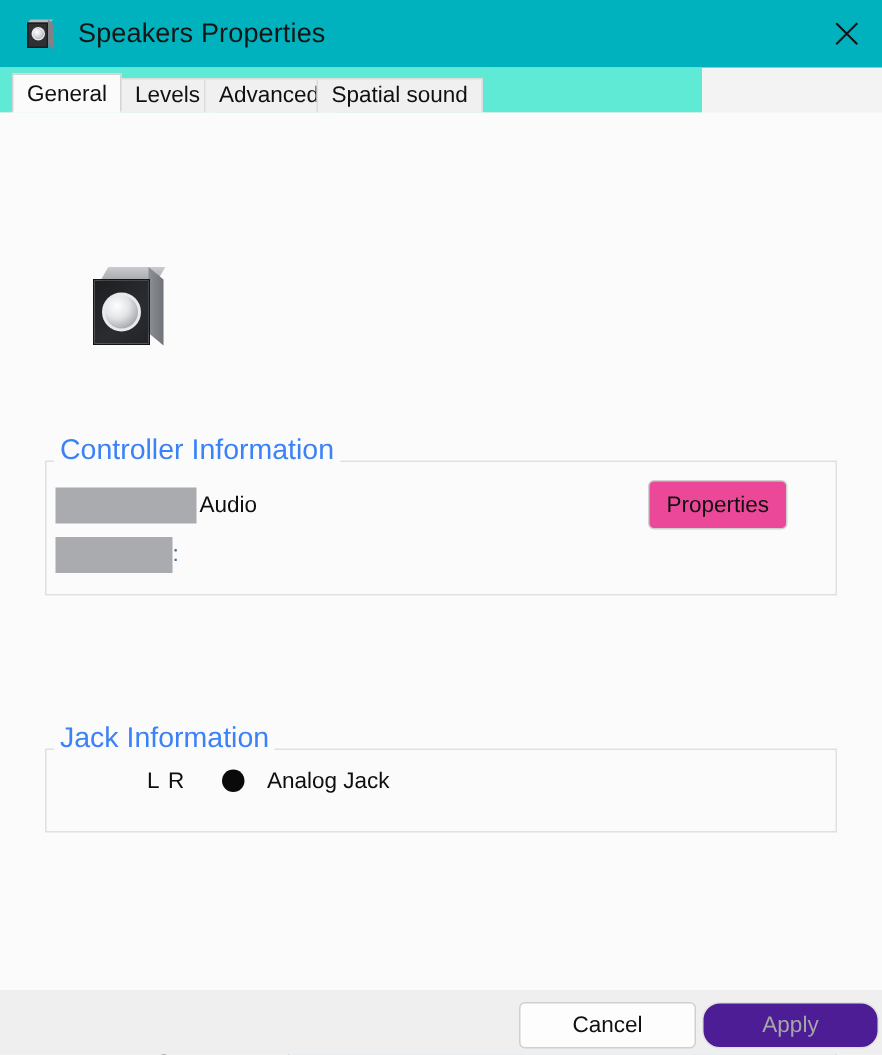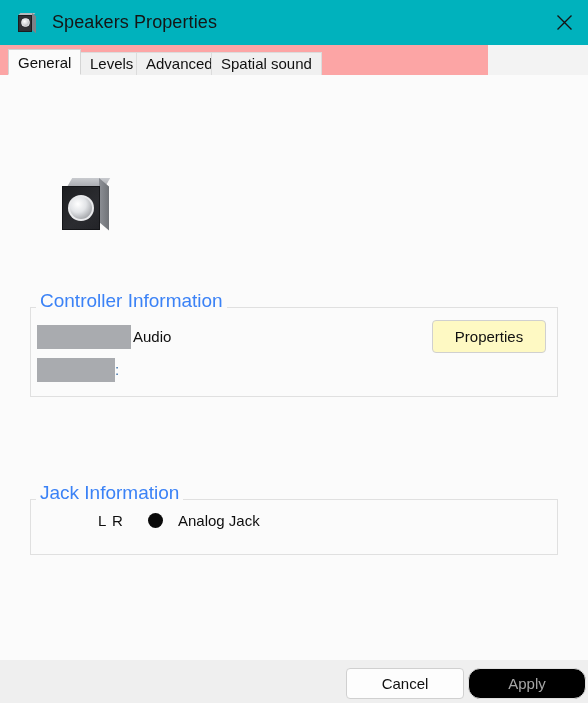--- a/index.html
+++ b/index.html
@@ -88,23 +88,22 @@
     border: 1px solid #e9eaec;
     box-sizing: border-box;
   }
 
   
   .tabstrip {
     position: absolute;
     left: 0; top: 45px;
     width: 468px;
     height: 30px;
-    background: #fca5a5;
+    background: #5eead4;
     border-bottom: 1px solid #dcdcdc;
-    padding-left: 20px;
   }
   .tab {
     position: absolute;
     top: 7px;
     height: 23px;
     box-sizing: border-box;
     font-size: 15px;
     color: #101010;
     padding: 0 9px;
     line-height: 22px;
@@ -244,23 +243,23 @@
   .ctrl-tail {
     position: absolute;
     left: 115px; top: 286px;
     font-size: 15px;
     color: #3a6ea5;
   }
 
   .properties-btn {
     position: absolute;
     left: 432px; top: 245px;
-    width: 114px; height: 33px;
-    box-sizing: border-box;
-    background: #fef9c3;
+    width: 93px; height: 33px;
+    box-sizing: border-box;
+    background: #ec4899;
     border: 1px solid #d0d0d0;
     border-radius: 4px;
     font-family: "Liberation Sans", sans-serif;
     font-size: 15px;
     color: #101010;
     cursor: default;
   }
 
   .jack-lr {
     position: absolute;
@@ -329,21 +328,21 @@
     background: #fdfdfd;
     border: 1px solid #d0d0d0;
     border-radius: 4px;
     font-family: "Liberation Sans", sans-serif;
     font-size: 15px;
     color: #101010;
     cursor: default;
   }
   #btn-ok     { left: 224px; border: 2px solid #1880d4; background: #fdfdfd; }
   #btn-cancel { left: 346px; }
-  #btn-apply  { left: 468px; color: #a6a6a6; background: #000000; border-color: #e0e0e0; border-radius: 12px; }
+  #btn-apply  { left: 468px; color: #a6a6a6; background: #4c1d95; border-color: #e0e0e0; border-radius: 12px; }
 </style>
 </head>
 <body>
 
 <div id="dialog">
 
   <div class="titlebar">
     <div class="title-icon">
       <div class="mini-spk-top"></div>
       <div class="mini-spk-side"></div>

